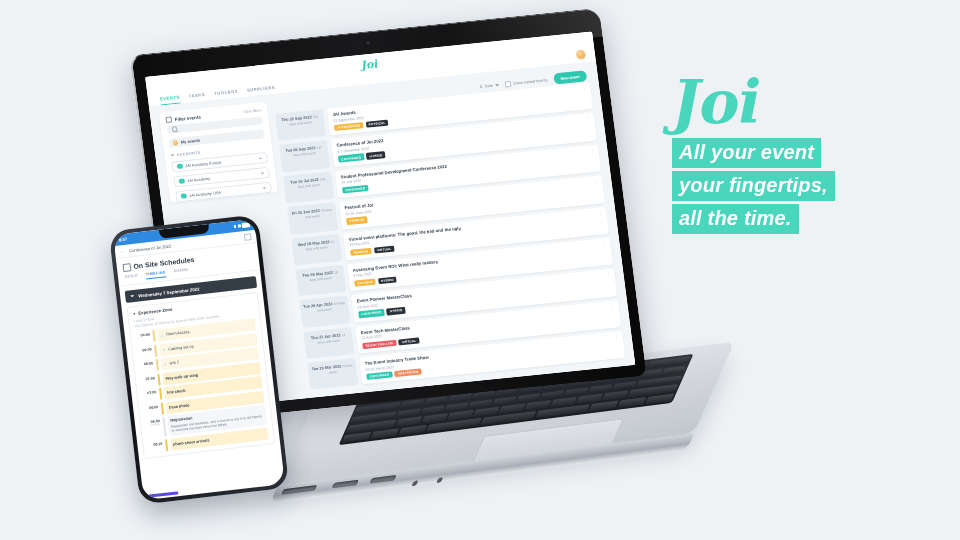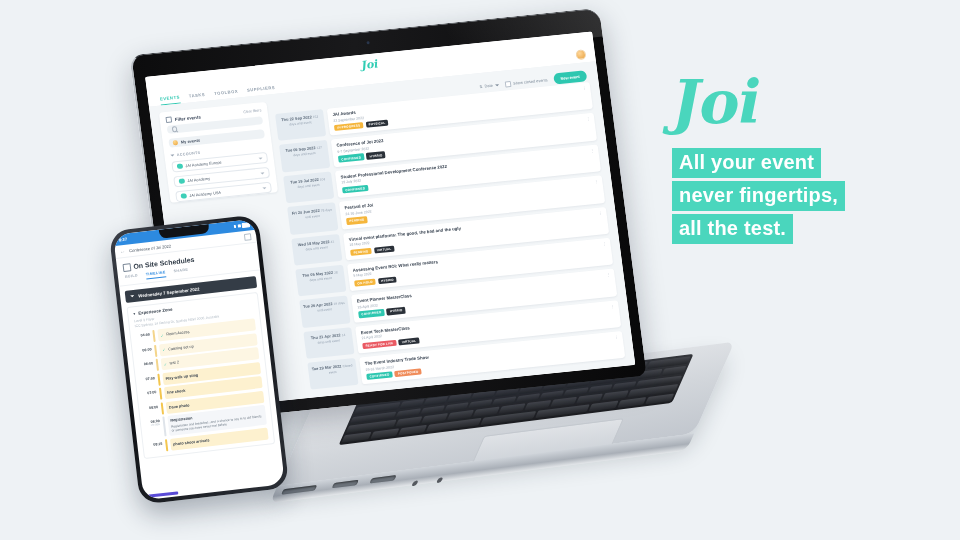--- a/index.html
+++ b/index.html
@@ -11,21 +11,21 @@
   .stage{position:absolute;inset:0;}
 
   
   .promo{position:absolute;left:672px;top:72px;width:280px;}
   .promo-logo{
     font-family:"DejaVu Serif", serif;
     font-style:italic;font-weight:700;
     font-size:60px;line-height:60px;color:#4ad6bd;
     letter-spacing:-1px;
   }
-  .promo-lines{margin-top:16px;}
+  .promo-lines{margin-top:6px;font-style:italic;}
   .promo-line{
     display:block;width:max-content;max-width:268px;
     background:#4ad6bd;color:#ffffff;
     font-size:20px;line-height:25px;font-weight:700;
     padding:2px 7px 3px 7px;margin-bottom:3px;
     letter-spacing:0.2px;
   }
 
   
   .laptop{position:absolute;left:140px;top:20px;width:560px;height:480px;}
@@ -665,18 +665,18 @@
         </div>
         <div class="ribbon"></div>
       </div>
     </div>
   </div>
 
   <div class="promo">
     <div class="promo-logo">Joi</div>
     <div class="promo-lines">
       <span class="promo-line">All your event</span>
-      <span class="promo-line">never fingertips,</span>
-      <span class="promo-line">all the test.</span>
+      <span class="promo-line">your fingertips,</span>
+      <span class="promo-line">all the time.</span>
     </div>
   </div>
 
 </div>
 
 </body></html>

